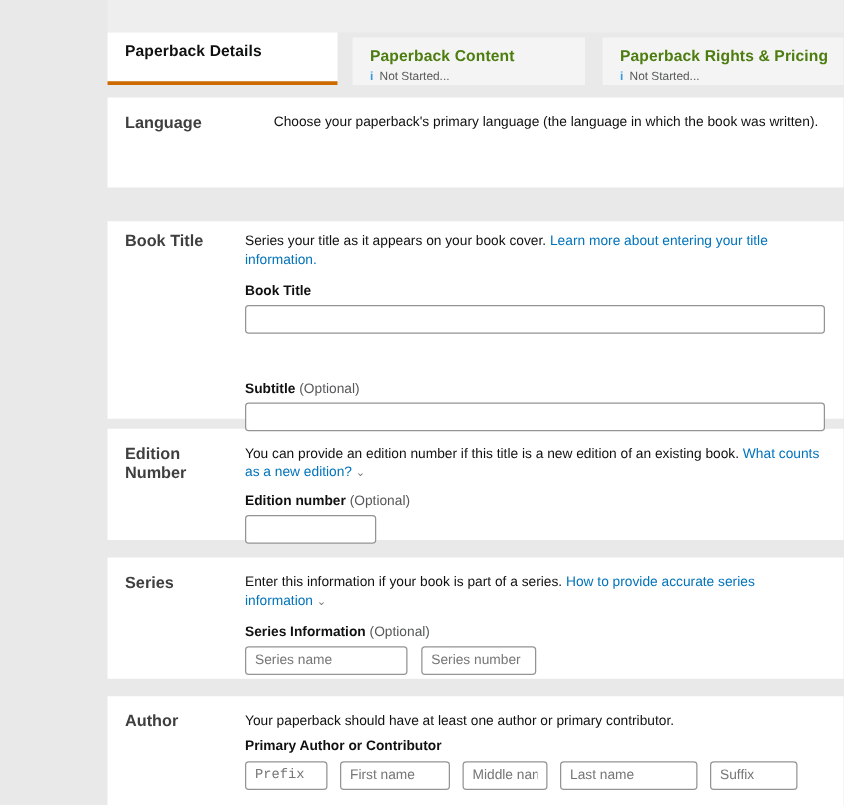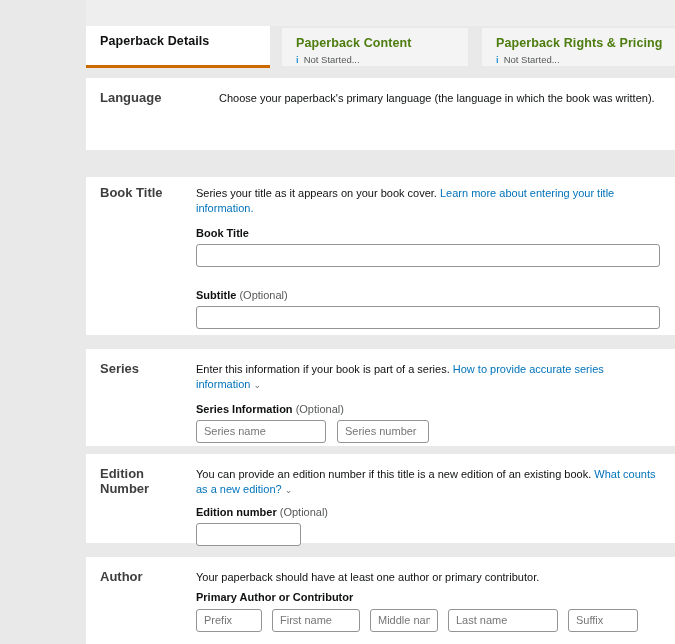--- a/index.html
+++ b/index.html
@@ -8,21 +8,21 @@
     width: 675px; height: 644px;
     background: #e9e9e9;
     font-family: "Liberation Sans", sans-serif;
     overflow: hidden;
     position: relative;
   }
   .content-col { position: absolute; left: 86px; top: 0; width: 589px; }
   .top-strip { height: 26px; background: #eeeeee; }
 
   
-  .tabs { display: flex; align-items: center; height: 42px; }
+  .tabs { display: flex; align-items: flex-end; height: 42px; }
   .tab { padding: 8px 0 0 14px; height: 38px; background: #f4f4f4; cursor: pointer; }
   .tab.active { background: #ffffff; height: 42px; border-bottom: 3px solid #cc6a00; }
   .tab-1 { width: 184px; }
   .tab-2 { width: 186px; margin-left: 12px; }
   .tab-3 { flex: 1; margin-left: 14px; }
   .tab-title { font-size: 12.5px; font-weight: 700; color: #4d7c0f; letter-spacing: .1px; }
   .tab.active .tab-title { color: #0f1111; }
   .tab-status { margin-top: 4px; font-size: 9.5px; color: #565959; }
   .info-i { color: #3399db; font-weight: 700; margin-right: 5px; font-size: 9.5px; }
 
@@ -55,29 +55,29 @@
     border: 1px solid #949494; border-radius: 3px; background: #fff;
     display: flex; align-items: center; font-size: 11px; color: #0f1111; cursor: pointer;
   }
   .select .val { flex: 1; padding-left: 8px; }
   .select .chev-btn {
     width: 22px; align-self: stretch; display: flex; align-items: center; justify-content: center;
     color: #565959; background: #f6f6f6; border-radius: 0 2px 2px 0; font-size: 10px;
   }
 
   .mt11 { margin-top: 11px; } .mt9 { margin-top: 9px; } .mt6 { margin-top: 6px; }
-  .mt5 { margin-top: 5px; } .mt22 { margin-top: 22px; }
+  .mt5 { margin-top: 5px; } .mt22 { margin-top: 38px; }
 
   .row { display: flex; }
   .row-series { gap: 11px; }
   .row-series input:nth-child(1) { width: 130px; }
   .row-series input:nth-child(2) { width: 92px; }
   .input-edition { width: 105px; }
   .row-author { gap: 10px; }
-  .row-author input:nth-child(1) { width: 66px; }
+  .row-author input:nth-child(1) { width: 66px; font-family: Liberation Mono, monospace; }
   .row-author input:nth-child(2) { width: 88px; }
   .row-author input:nth-child(3) { width: 68px; }
   .row-author input:nth-child(4) { width: 110px; }
   .row-author input:nth-child(5) { width: 70px; }
 </style>
 </head>
 <body>
 
 <div class="content-col">
   <div class="top-strip"></div>
@@ -117,50 +117,50 @@
       <div class="flabel mt11">Book Title</div>
       <input class="mt5" type="text" style="">
       <div class="flabel mt22">
         <span>Subtitle</span>
         <span class="opt">(Optional)</span>
       </div>
       <input class="mt5" type="text" style="">
     </div>
   </section>
 
+  <section class="card card-edition">
+    <div class="side-label">Edition Number</div>
+    <div class="card-body">
+      <p class="desc">
+        <span>You can provide an edition number if this title is a new edition of an existing book.</span>
+        <a class="link">What counts as a new edition?</a><span class="chev-sm">⌄</span>
+      </p>
+      <div class="flabel mt9">
+        <span>Edition number</span>
+        <span class="opt">(Optional)</span>
+      </div>
+      <input class="input-edition mt5" type="text" style="">
+    </div>
+  </section>
+
   <section class="card card-series">
     <div class="side-label">Series</div>
     <div class="card-body">
       <p class="desc">
         <span>Enter this information if your book is part of a series.</span>
         <a class="link">How to provide accurate series information</a><span class="chev-sm">⌄</span>
       </p>
       <div class="flabel mt11">
         <span>Series Information</span>
         <span class="opt">(Optional)</span>
       </div>
       <div class="row row-series mt5">
         <input type="text" placeholder="Series name" style="">
         <input type="text" placeholder="Series number" style="">
       </div>
-    </div>
-  </section>
-
-  <section class="card card-edition">
-    <div class="side-label">Edition Number</div>
-    <div class="card-body">
-      <p class="desc">
-        <span>You can provide an edition number if this title is a new edition of an existing book.</span>
-        <a class="link">What counts as a new edition?</a><span class="chev-sm">⌄</span>
-      </p>
-      <div class="flabel mt9">
-        <span>Edition number</span>
-        <span class="opt">(Optional)</span>
-      </div>
-      <input class="input-edition mt5" type="text" style="">
     </div>
   </section>
 
   <section class="card card-author">
     <div class="side-label">Author</div>
     <div class="card-body">
       <p class="desc">Your paperback should have at least one author or primary contributor.</p>
       <div class="flabel mt6">Primary Author or Contributor</div>
       <div class="row row-author mt6">
         <input type="text" placeholder="Prefix" style="">

